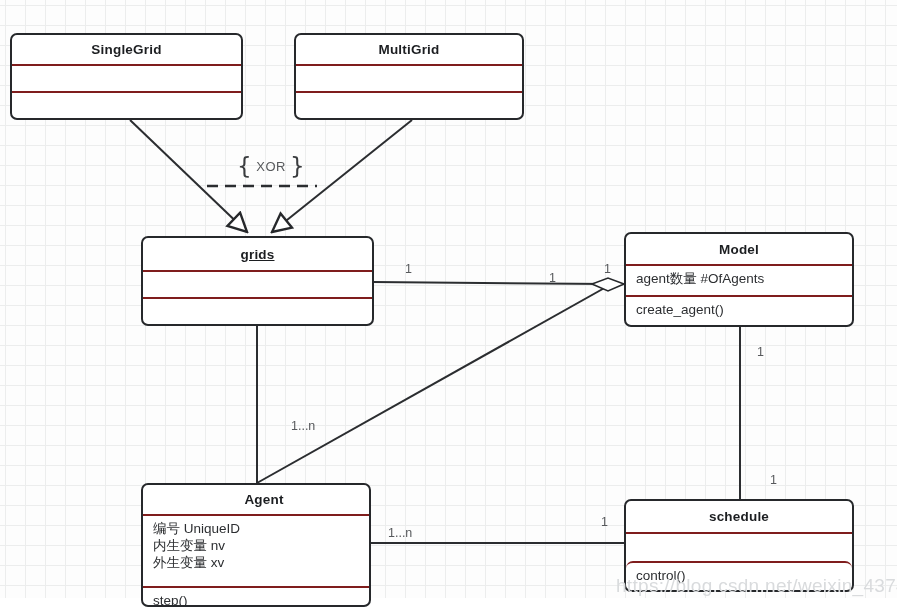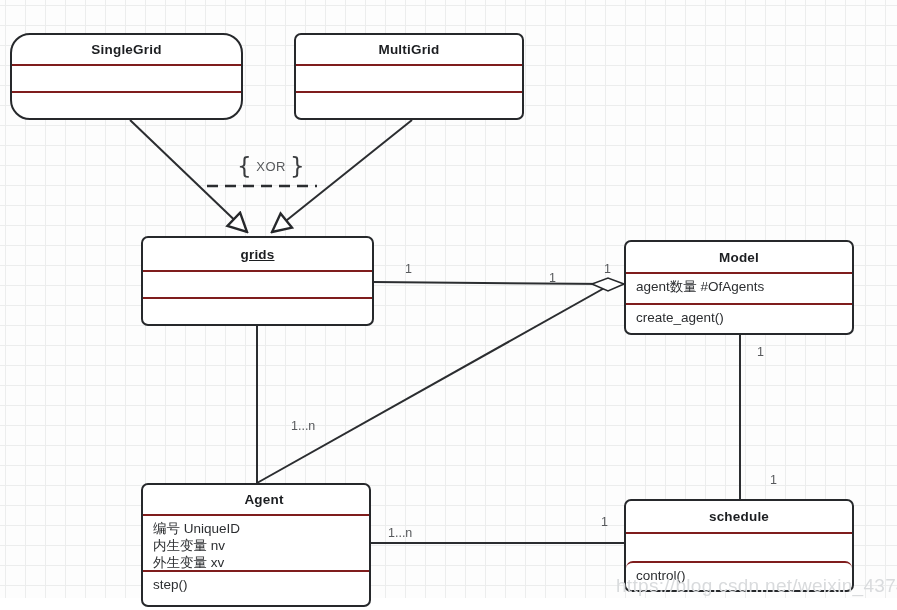--- a/index.html
+++ b/index.html
@@ -128,51 +128,51 @@
 
     <polygon points="624,284 608,278 592,284 608,291" fill="#ffffff" stroke="#26282b" stroke-width="1.6"></polygon>
 
     <line x1="257" y1="326" x2="257" y2="483" stroke="#2b2d30" stroke-width="2"></line>
 
     <line x1="740" y1="326" x2="740" y2="499" stroke="#2b2d30" stroke-width="2"></line>
 
     <line x1="371" y1="543" x2="624" y2="543" stroke="#2b2d30" stroke-width="2"></line>
   </svg>
 
-  <div class="uml-class" style="left:10px; top:33px; width:233px; height:87px;border-radius:20px;">
+  <div class="uml-class" style="left:10px; top:33px; width:233px; height:87px;">
     <div class="uml-title" style="height:29px;">SingleGrid</div>
     <div class="uml-sep uml-compartment empty" style="height:27px;"></div>
     <div class="uml-sep uml-compartment empty" style="height:27px;"></div>
   </div>
 
   <div class="uml-class" style="left:294px; top:33px; width:230px; height:87px;">
     <div class="uml-title" style="height:29px;">MultiGrid</div>
     <div class="uml-sep uml-compartment empty" style="height:27px;"></div>
     <div class="uml-sep uml-compartment empty" style="height:27px;"></div>
   </div>
 
   <div class="uml-class" style="left:141px; top:236px; width:233px; height:90px;">
     <div class="uml-title" style="height:32px;text-decoration:underline;">grids</div>
     <div class="uml-sep uml-compartment empty" style="height:27px;"></div>
     <div class="uml-sep uml-compartment empty" style="height:27px;"></div>
   </div>
 
-  <div class="uml-class" style="left:624px; top:240px; width:230px; height:95px;">
+  <div class="uml-class" style="left:624px; top:232px; width:230px; height:95px;">
     <div class="uml-title" style="height:30px;">Model</div>
     <div class="uml-sep uml-compartment" style="height:31px;">
       <div class="attr-line">agent数量 #OfAgents</div>
     </div>
     <div class="uml-sep uml-compartment" style="height:30px;">
       <div class="attr-line">create_agent()</div>
     </div>
   </div>
 
   <div class="uml-class" style="left:141px; top:483px; width:230px; height:124px;">
     <div class="uml-title" style="height:29px;margin-left:16px;">Agent</div>
-    <div class="uml-sep uml-compartment" style="height:56px;">
+    <div class="uml-sep uml-compartment" style="height:72px;">
       <div class="attr-line">编号 UniqueID</div>
       <div class="attr-line">内生变量 nv</div>
       <div class="attr-line">外生变量 xv</div>
     </div>
     <div class="uml-sep uml-compartment" style="height:23px;">
       <div class="attr-line">step()</div>
     </div>
   </div>
 
   <div class="uml-class" style="left:624px; top:499px; width:230px; height:93px;">

